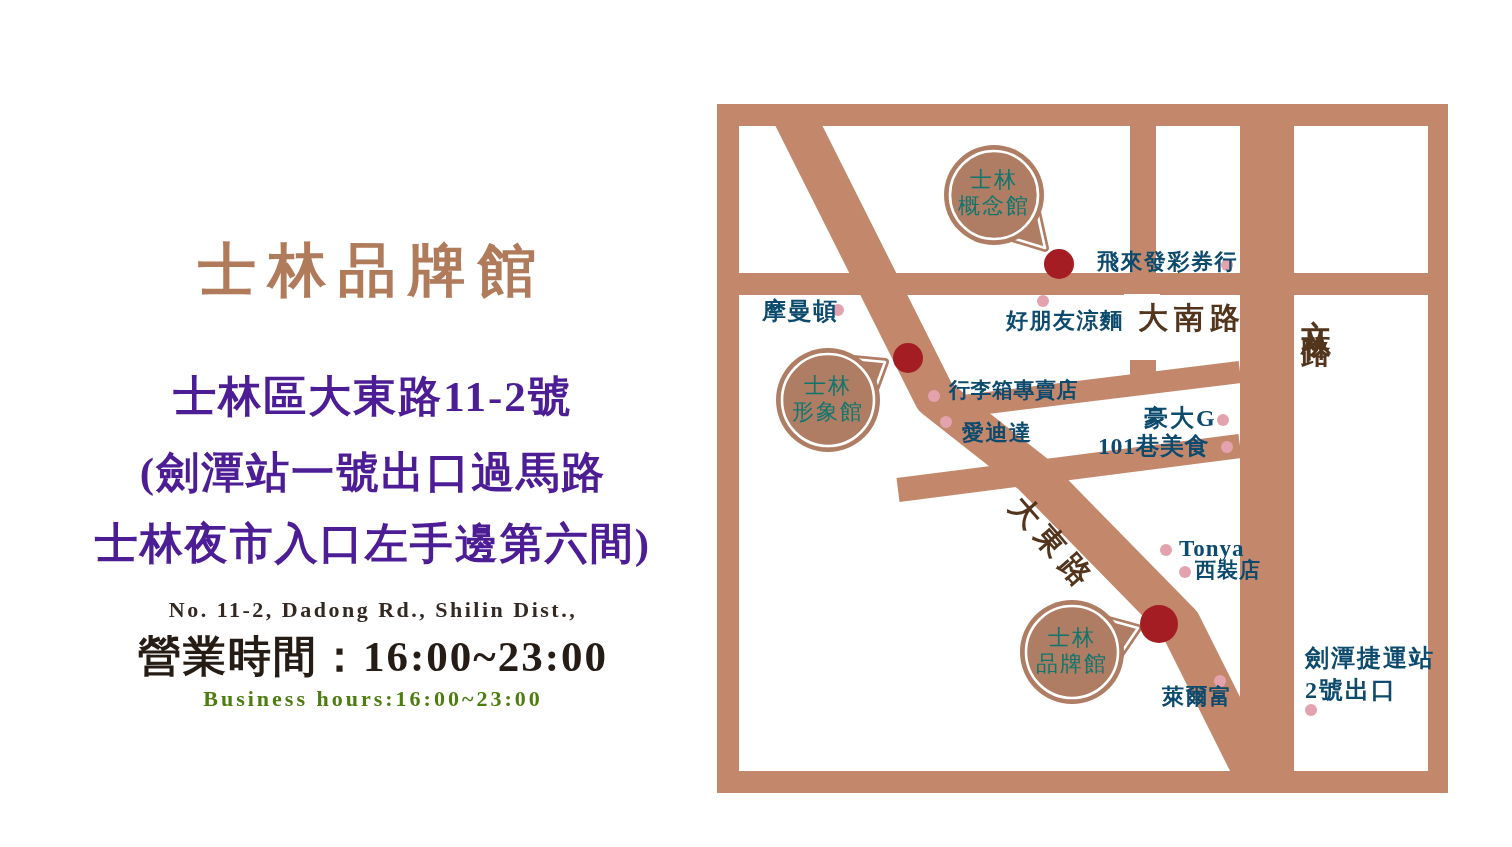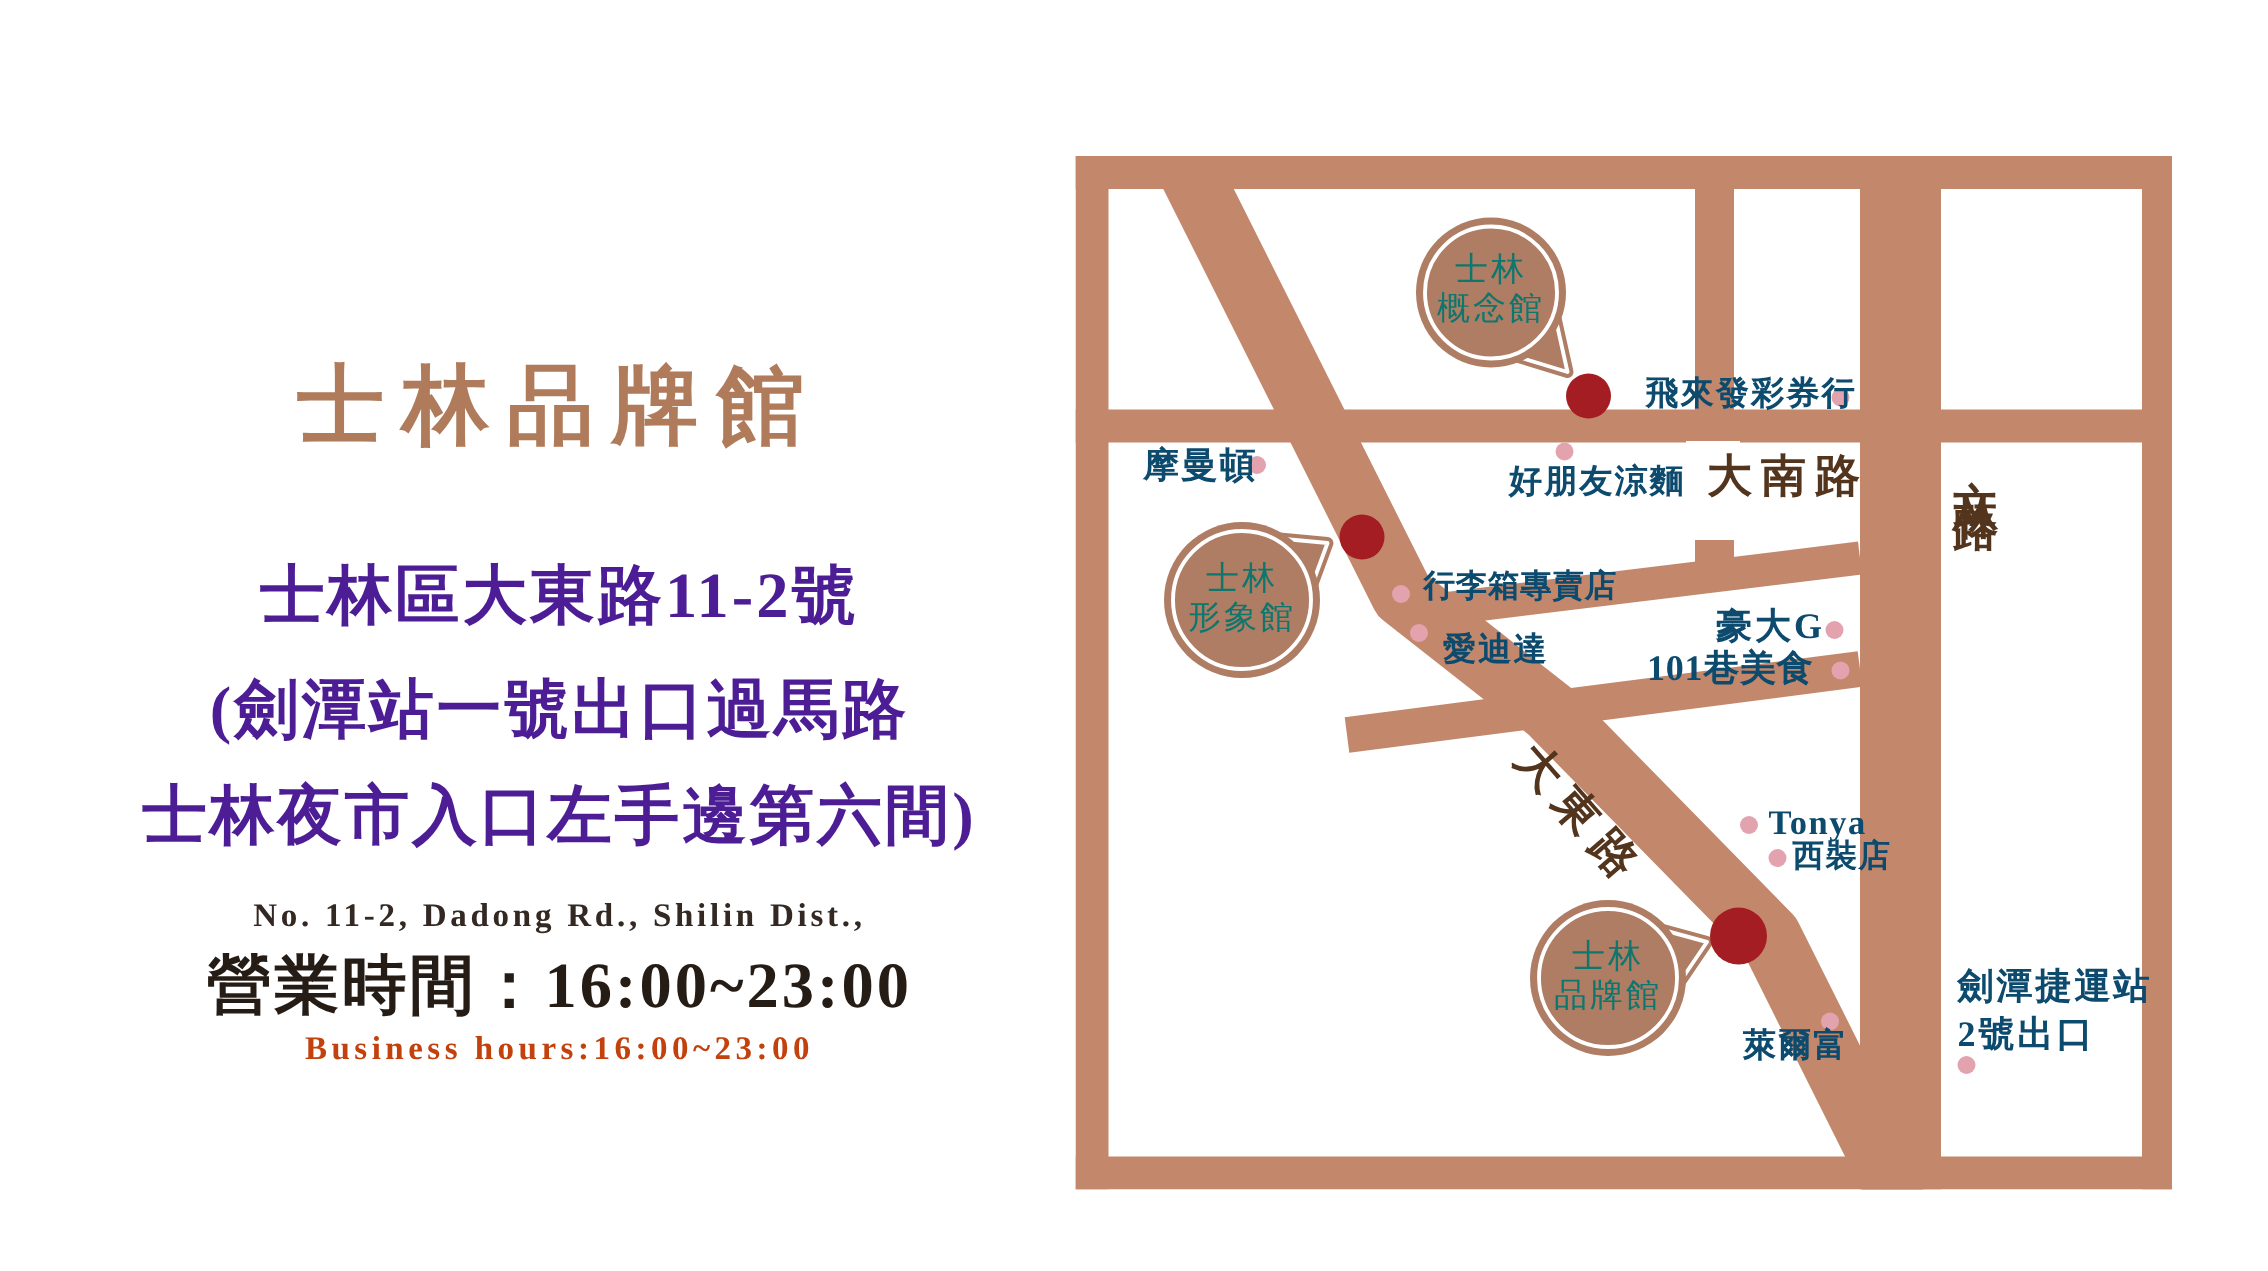--- a/index.html
+++ b/index.html
@@ -9,21 +9,21 @@
   #left-panel{position:absolute;left:10px;top:0;width:726px;height:847px;}
   .lp-line{position:absolute;left:0;width:100%;text-align:center;white-space:nowrap;}
   .lp-title{top:232px;font-size:58px;font-weight:bold;letter-spacing:12px;color:#b07b5a;}
   .lp-subtitle{top:303px;font-size:23px;font-weight:bold;letter-spacing:5px;color:#4e3526;}
   .lp-addr{font-size:43px;font-weight:bold;letter-spacing:2px;color:#4c1d95;}
   .lp-addr1{top:368px;}
   .lp-addr2{top:444px;}
   .lp-addr3{top:515px;}
   .lp-addr-en{top:597px;font-size:22px;font-weight:bold;letter-spacing:2.5px;color:#332822;}
   .lp-hours{top:628px;font-size:43px;font-weight:bold;letter-spacing:2px;color:#251c15;}
-  .lp-hours-en{top:686px;font-size:22px;font-weight:bold;letter-spacing:3px;color:#c2410c;}
+  .lp-hours-en{top:686px;font-size:22px;font-weight:bold;letter-spacing:3px;color:#4d7c0f;}
   
   #map{position:absolute;left:717px;top:104px;width:731px;height:689px;}
   #map svg{position:absolute;left:0;top:0;}
   .poi{position:absolute;white-space:nowrap;font-weight:bold;color:#0c4a6e;line-height:1;text-align:right;}
   .street{position:absolute;white-space:nowrap;font-weight:bold;color:#53351d;line-height:1;}
   .bubble-text{position:absolute;transform:translate(-50%,-50%);text-align:center;
                color:#0f766e;font-weight:normal;font-size:22px;letter-spacing:2px;line-height:1.2;white-space:nowrap;}
 </style>
 </head>
 <body>

